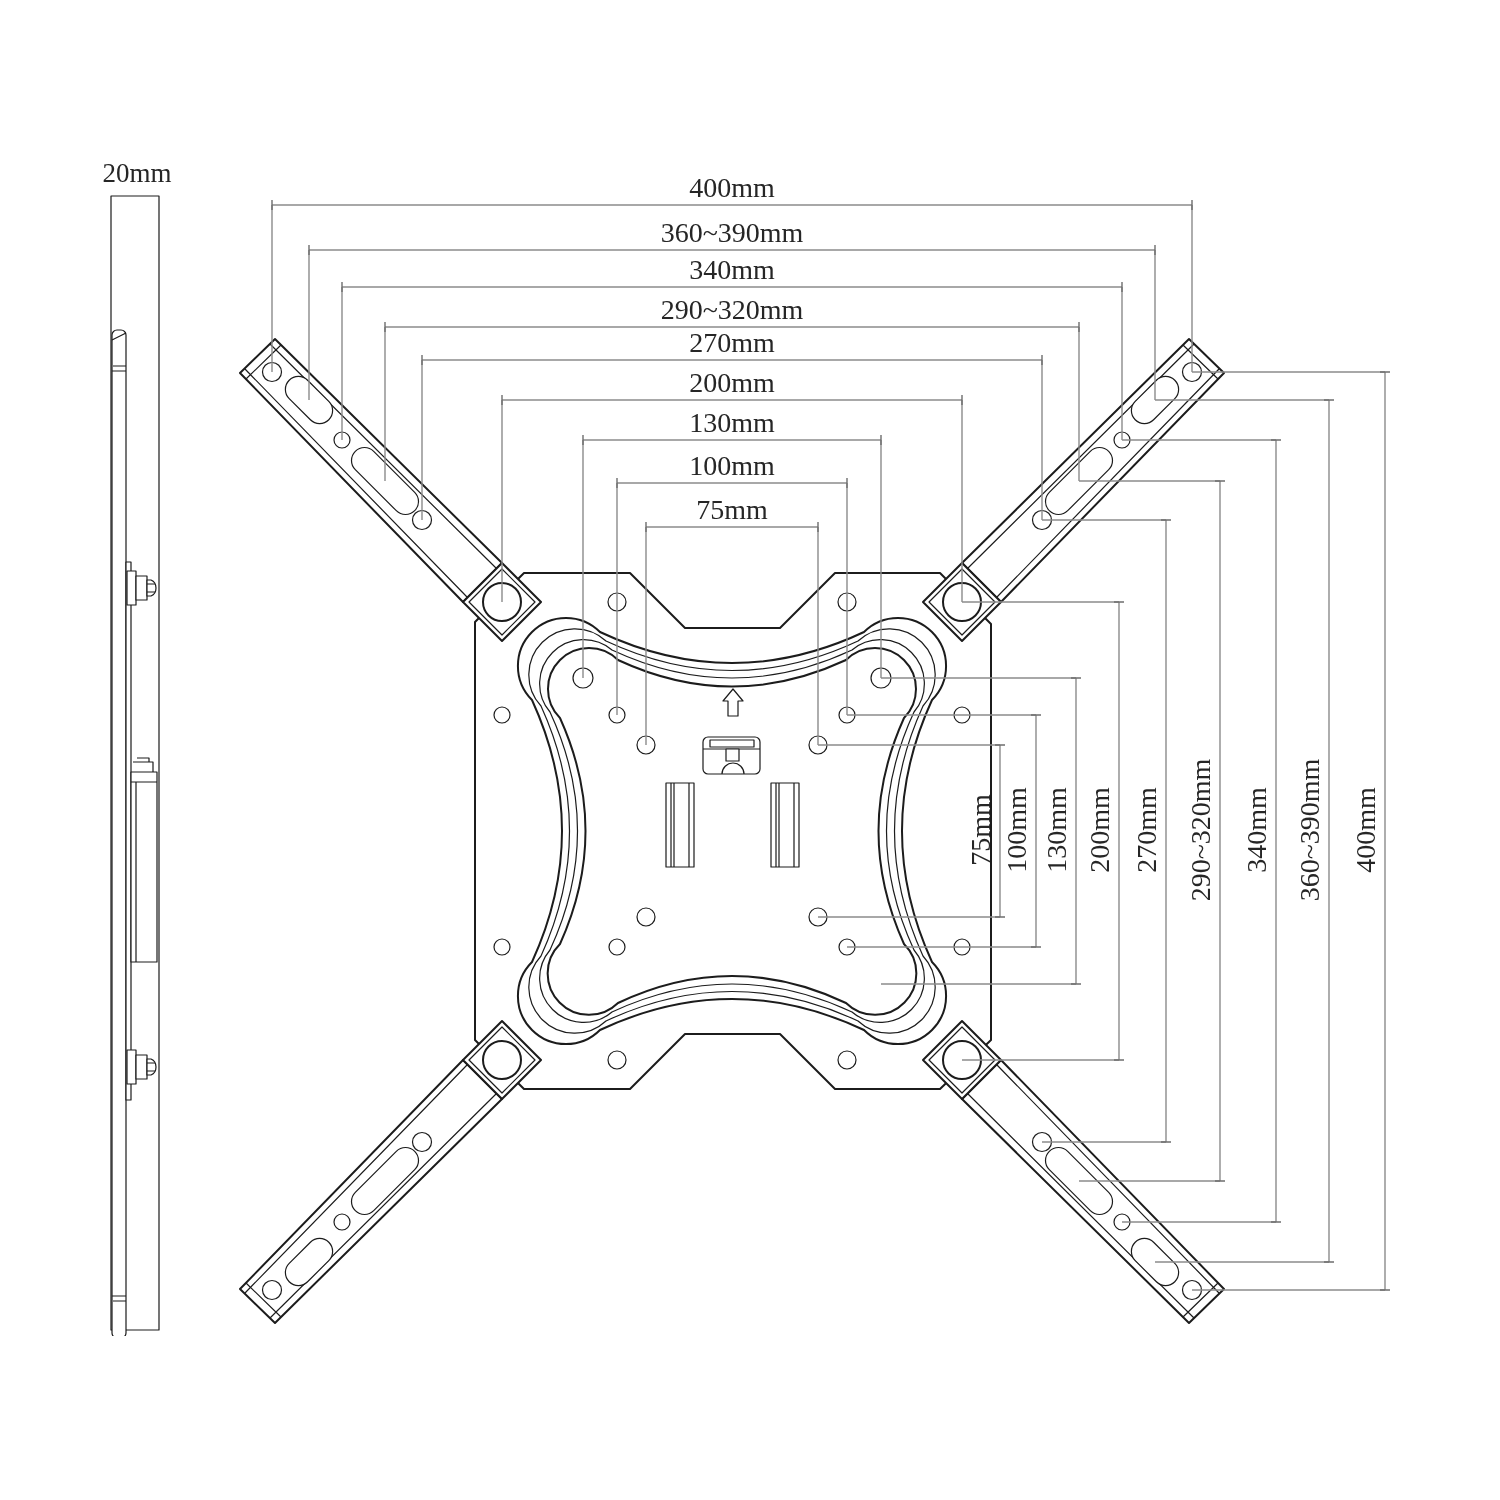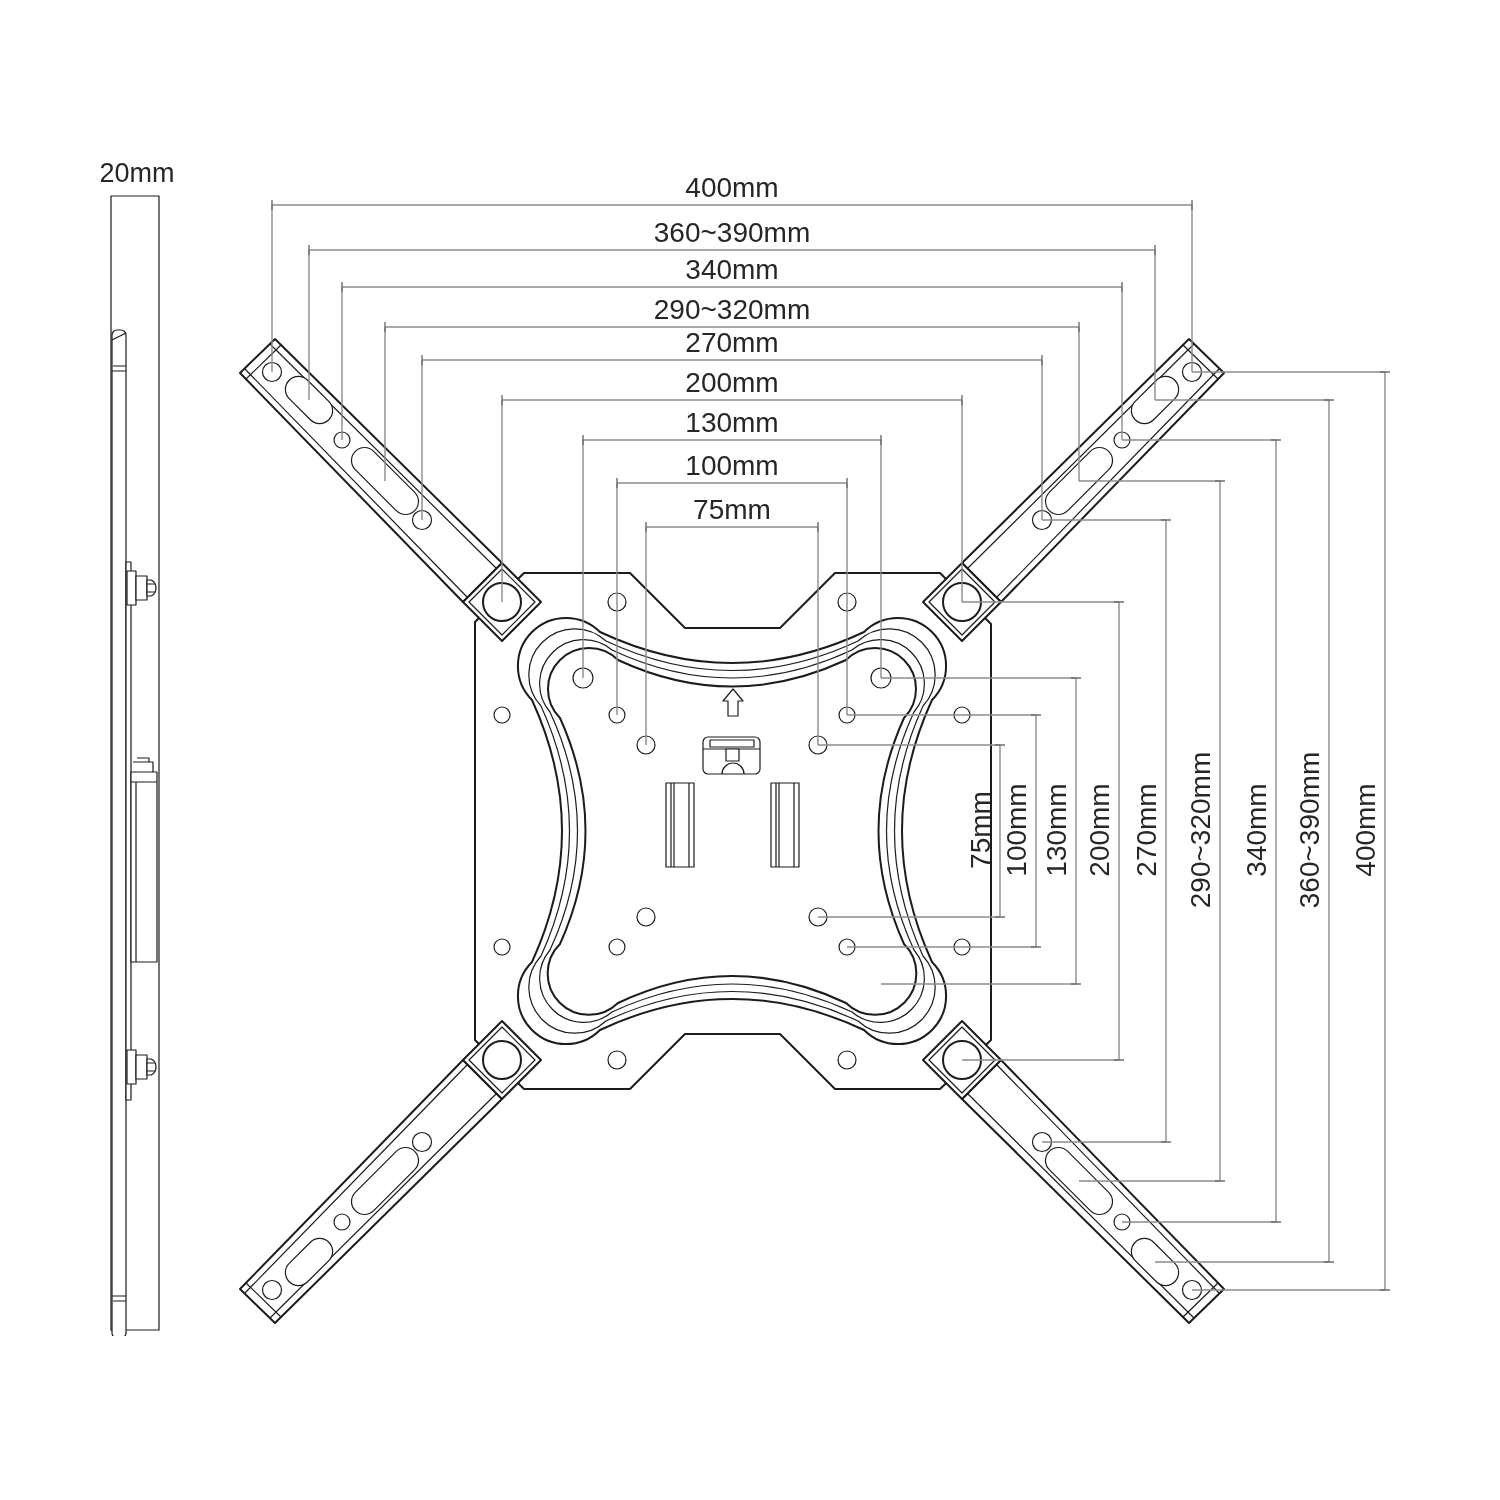--- a/index.html
+++ b/index.html
@@ -1,18 +1,18 @@
 <!DOCTYPE html>
 <html><head>
 <meta charset="utf-8">
 <style>
   html,body{margin:0;padding:0;background:#fff;}
   .canvas{
     position:relative;width:1500px;height:1336px;background:#fff;overflow:hidden;
-    font-family:Liberation Sans, sans-serif;
+    font-family:Liberation Serif, serif;
   }
   svg{display:block;}
   .geo{fill:none;stroke:#1c1c1c;stroke-width:2;stroke-linejoin:round;stroke-linecap:round;}
   .geo-thin{fill:none;stroke:#1c1c1c;stroke-width:1.2;stroke-linejoin:round;}
   .white{fill:#ffffff;}
   .dim{fill:none;stroke:#8c8c8c;stroke-width:1.4;}
   .dimtick{fill:none;stroke:#6e6e6e;stroke-width:1.4;}
   .dimtext{font-size:28px;fill:#262626;}
   .smalltext{font-size:27px;fill:#262626;}
 </style>

